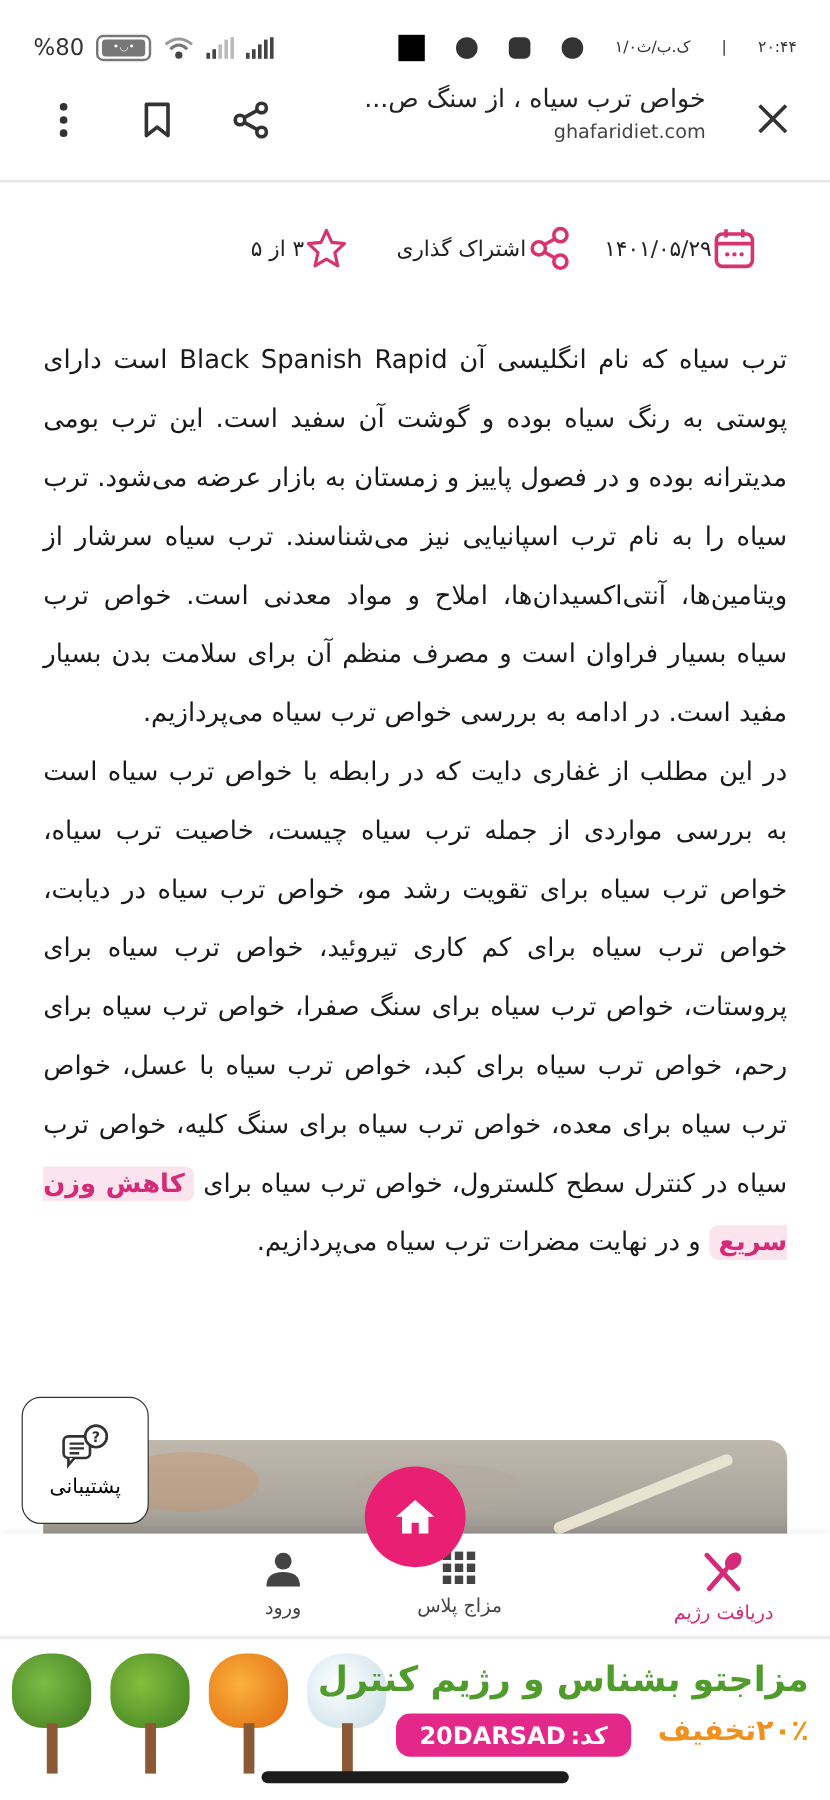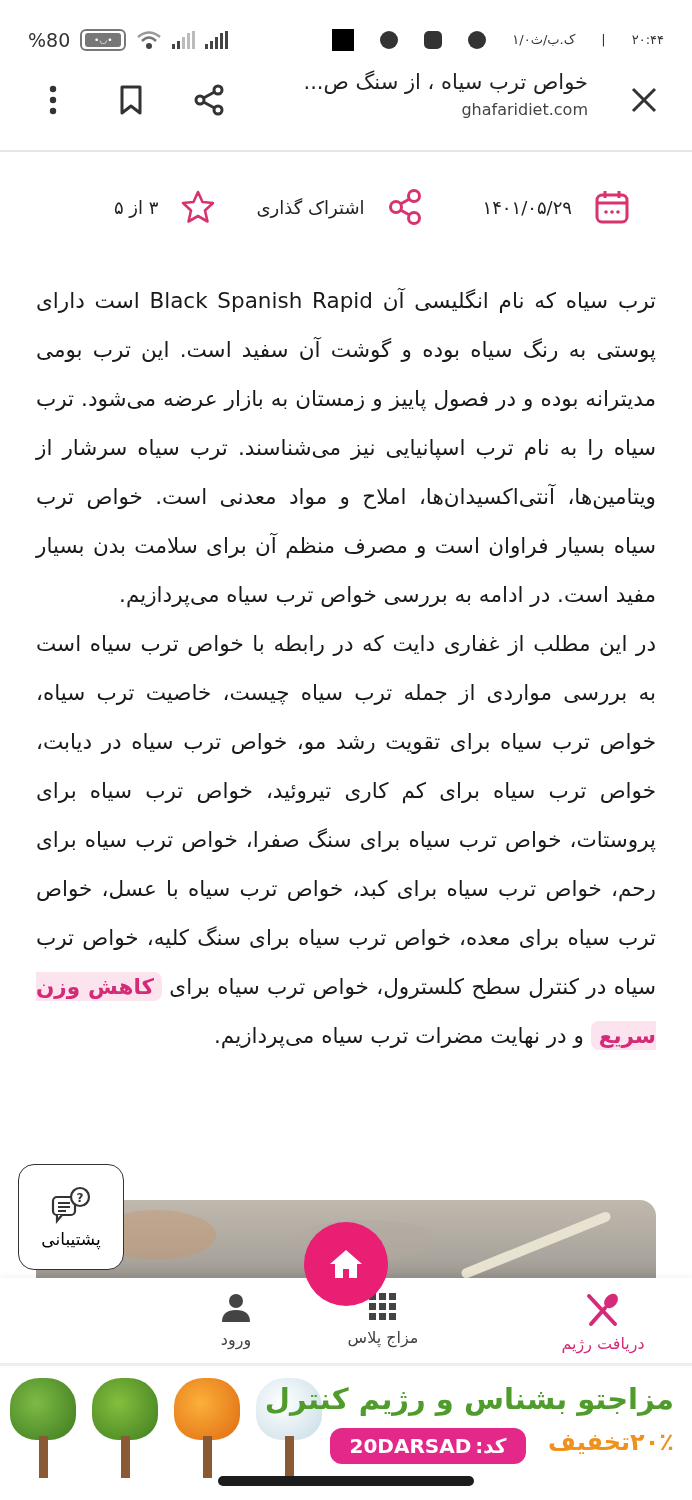--- a/index.html
+++ b/index.html
@@ -22,22 +22,22 @@
   .browser-bar { position: absolute; top: 62px; left: 0; width: 692px; height: 90px; border-bottom: 2px solid #e6e6e6; }
   .close-btn { position: absolute; right: 30px; top: 22px; width: 36px; height: 36px; font-size: 34px; line-height: 36px; text-align: center; color: #333; }
   .title-wrap { position: absolute; right: 104px; top: 8px; width: 330px; text-align: right; }
   .page-title { font-size: 21px; color: #222; direction: rtl; white-space: nowrap; overflow: hidden; }
   .page-domain { font-size: 16px; color: #444; direction: ltr; text-align: right; margin-top: 6px; margin-left: 0; }
   .hdr-icons { position: absolute; left: 36px; top: 20px; display: flex; align-items: center; gap: 44px; }
   .hdr-icon { width: 34px; height: 36px; display: flex; align-items: center; justify-content: center; }
 
   
   .meta-row { position: absolute; top: 182px; left: 90px; width: 540px; height: 50px; direction: rtl; display: flex; align-items: center; }
-  .meta-item { display: flex; align-items: center; gap: 22px; font-size: 18px; color: #222; }
-  .meta-date { margin-left: 60px; }
+  .meta-item { display: flex; align-items: center; gap: 1px; font-size: 18px; color: #222; }
+  .meta-date { margin-left: 28px; }
   .meta-share { margin-left: 40px; }
   .meta-rating { }
 
   
   .article { position: absolute; top: 276px; left: 36px; width: 620px; direction: rtl; text-align: justify; font-size: 21.5px; line-height: 49px; color: #1a1a1a; }
   .article p { margin: 0; }
   .highlight { background: #fce4ef; color: #d42a77; font-weight: bold; padding: 2px 8px; border-radius: 8px; }
 
   
   .hero-img { position: absolute; top: 1200px; left: 36px; width: 620px; height: 120px; border-radius: 16px 16px 0 0; overflow: hidden; background: linear-gradient(180deg, #bfb8ad 0%, #a9a49c 50%, #6e6a66 100%); }

